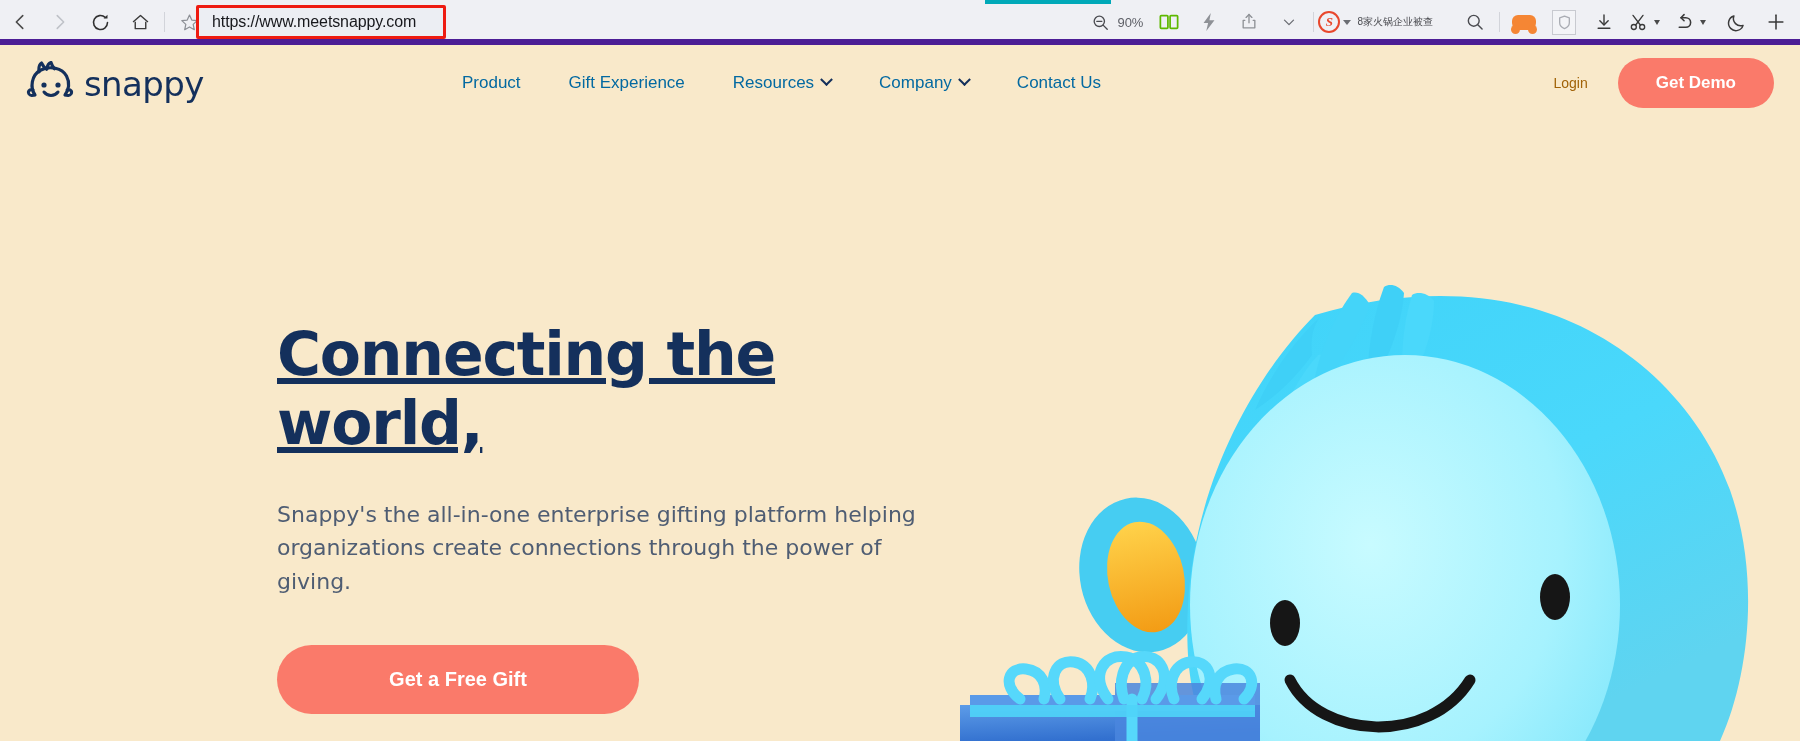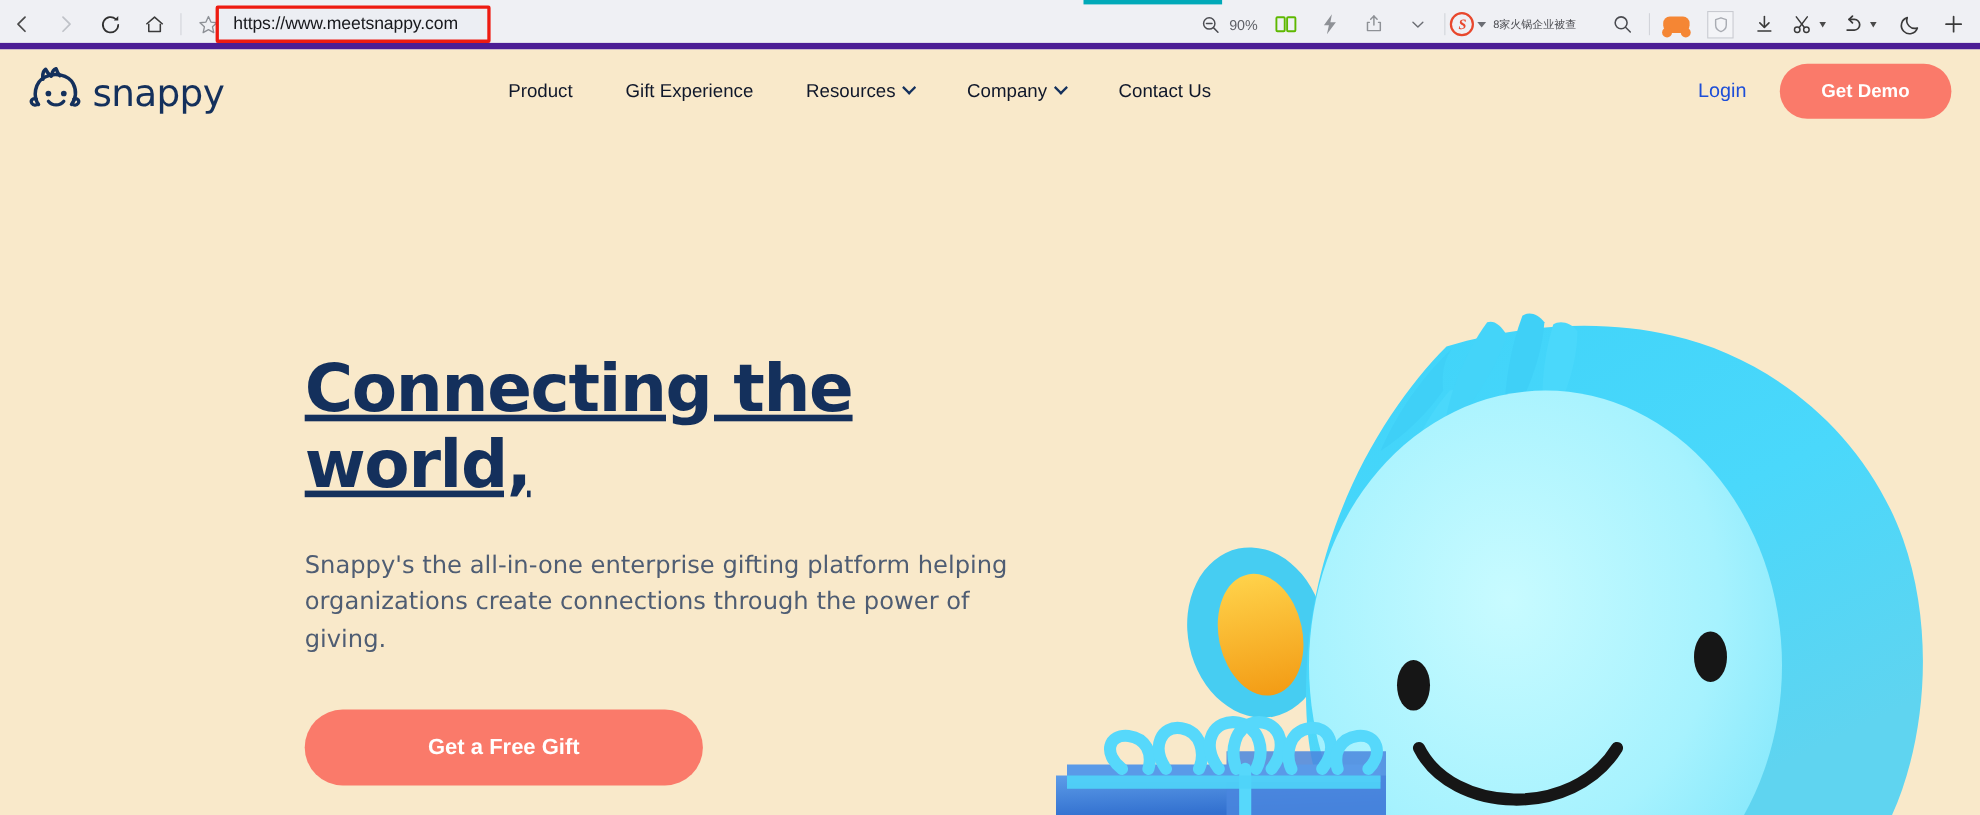--- a/index.html
+++ b/index.html
@@ -115,34 +115,34 @@
   }
   .brand-word {
     font-size: 34px; color: #14305c; font-weight: 500;
     letter-spacing: -0.6px; font-family: "DejaVu Sans", sans-serif;
   }
   .nav-links {
     position: absolute; left: 462px; top: 0; height: 75px;
     display: flex; align-items: center; gap: 0;
   }
   .nav-link {
-    font-size: 17px; color: #0f172a; white-space: nowrap;
+    font-size: 17px; color: #0369a1; white-space: nowrap;
     display: flex; align-items: center; gap: 8px;
   }
   .nav-link + .nav-link { margin-left: 48px; }
   .chev {
     width: 9px; height: 9px;
     border-right: 2px solid #14305c; border-bottom: 2px solid #14305c;
     transform: rotate(45deg) translate(-2px,-2px);
   }
   .nav-right {
     position: absolute; right: 26px; top: 0; height: 75px;
     display: flex; align-items: center; gap: 30px;
   }
-  .login-link { font-size: 18px; color: #1d4ed8; }
+  .login-link { font-size: 14px; color: #a16207; }
   .btn-demo {
     background: #fa7a6a; color: #ffffff;
     font-size: 17px; font-weight: bold;
     border: none; border-radius: 40px;
     padding: 15px 38px; cursor: pointer;
     font-family: "Liberation Sans", sans-serif;
     text-align: center;
   }
 
   

